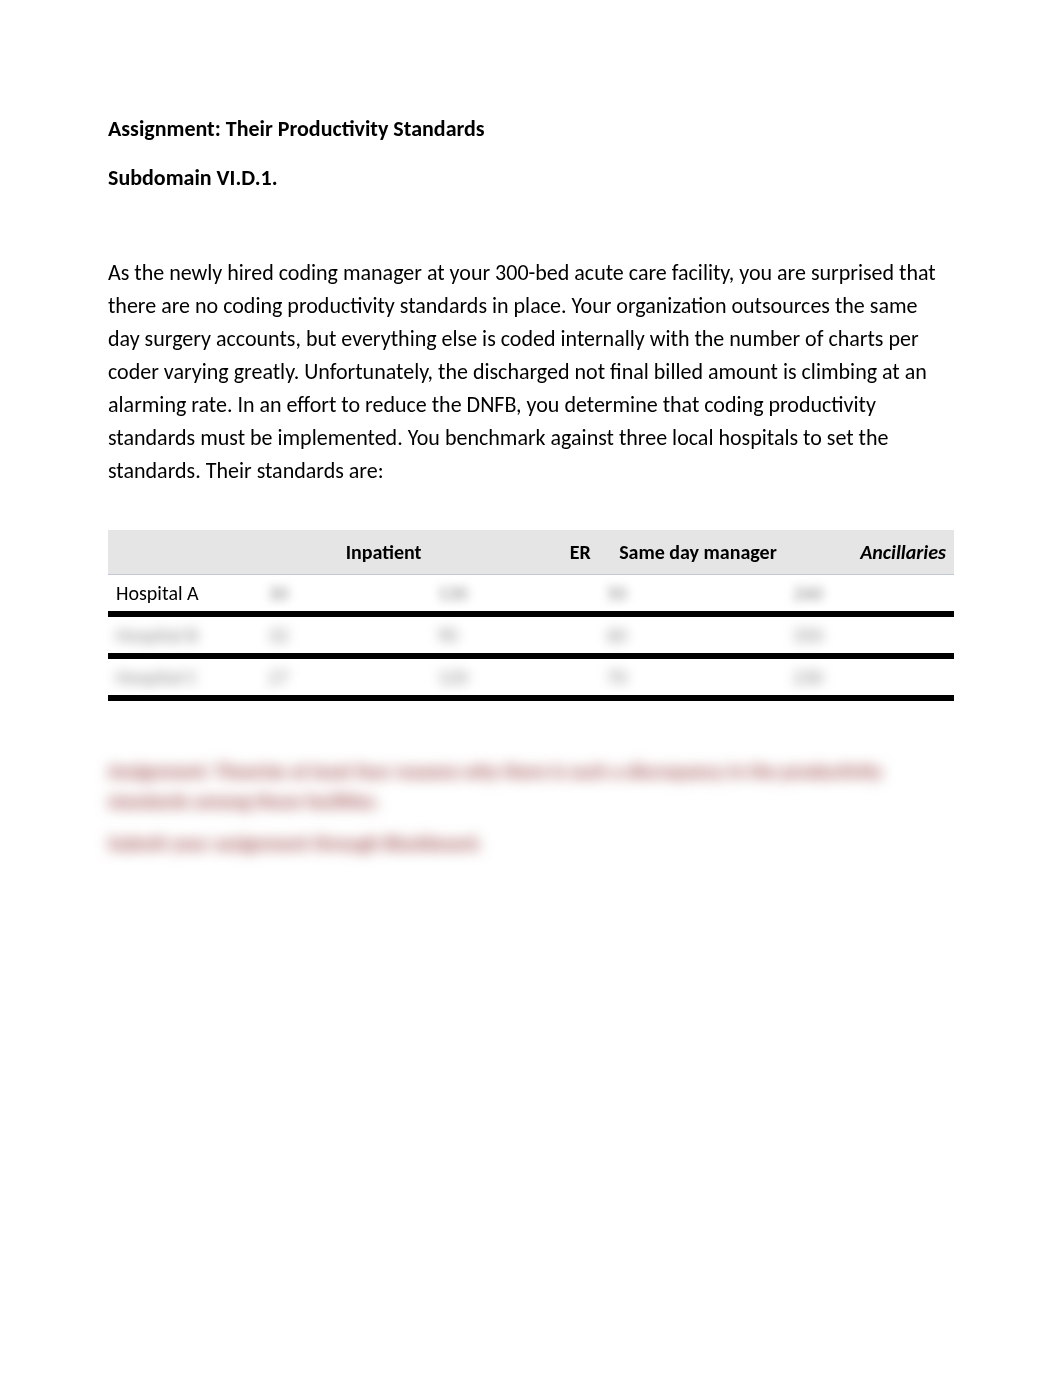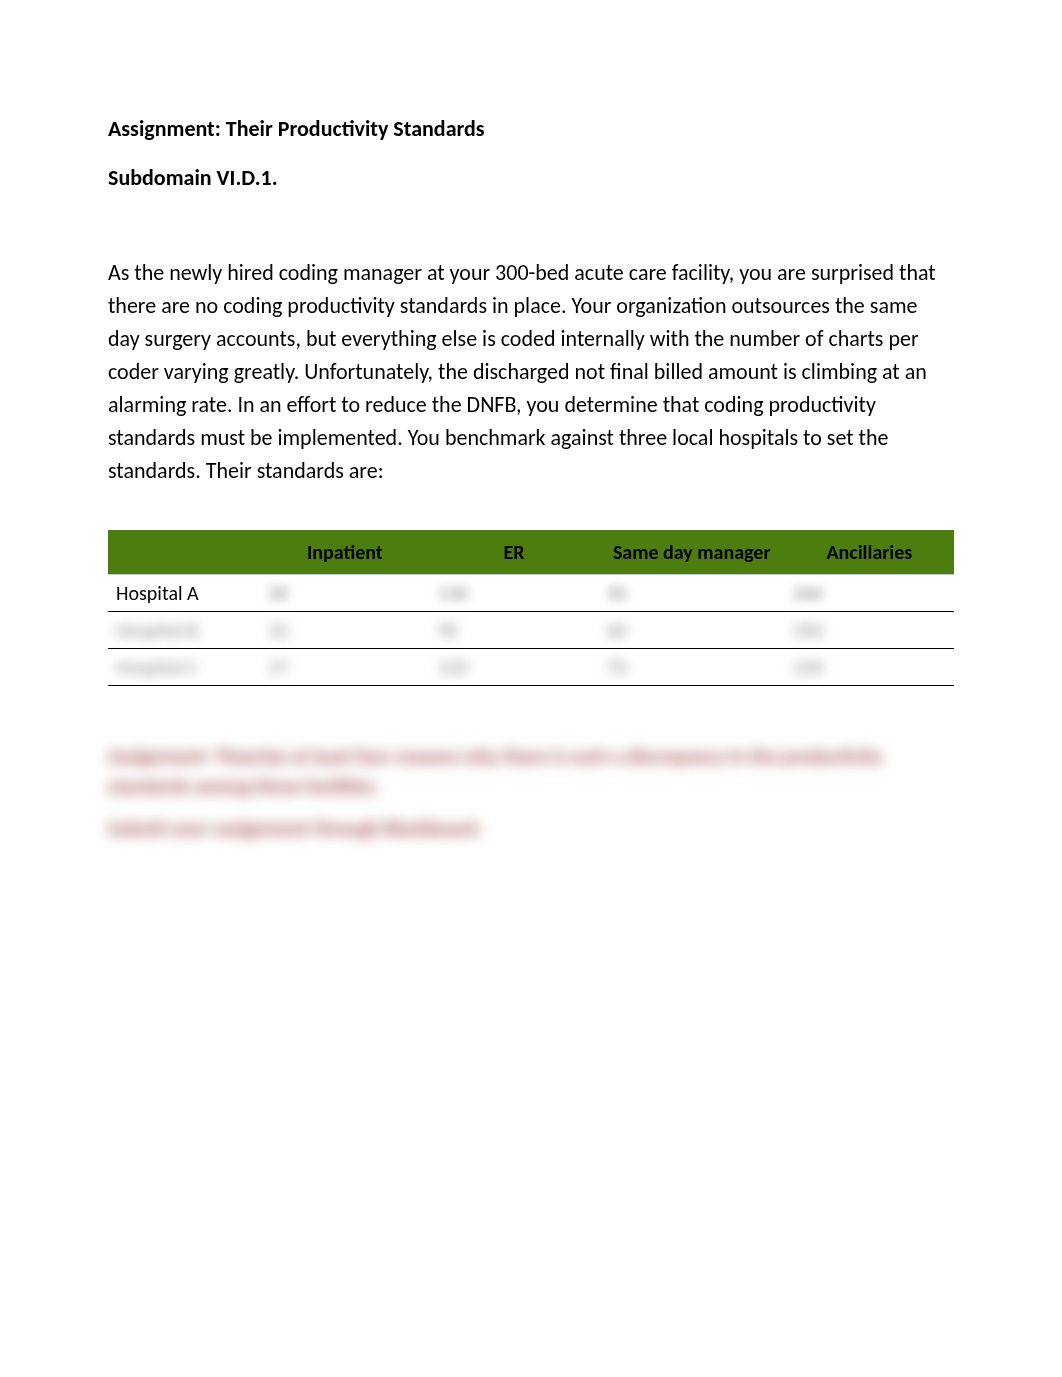--- a/index.html
+++ b/index.html
@@ -29,48 +29,49 @@
       font-size: 22px;
       line-height: 1.5;
       margin-bottom: 43px;
     }
     table {
       width: 100%;
       border-collapse: collapse;
       margin-bottom: 55px;
     }
     th {
-      background: #4d7c0f;
-      text-align: center;
+      background: #e5e5e5;
+      text-align: right;
       font-weight: bold;
       font-size: 20px;
       padding: 10px 8px;
       vertical-align: top;
       border-bottom: 1px solid #c0c8d8;
     }
     th:first-child {
       width: 18%;
     }
     th:nth-child(2) {
       width: 20%;
     }
     th:nth-child(3) {
       width: 20%;
     }
     th:nth-child(4) {
       width: 22%;
     }
     th:nth-child(5) {
       width: 20%;
+      font-style: italic;
     }
     td {
       font-size: 20px;
       padding: 6px 8px;
       text-align: left;
-      border-bottom: 1px solid #000000;
+      border-bottom: 6px solid #000000;
       vertical-align: top;
     }
     tr.visible-row td:first-child {
       filter: none;
     }
     tr.visible-row td:not(:first-child) {
       filter: blur(5px);
       color: #888;
     }
     tr.blurred-row td {

